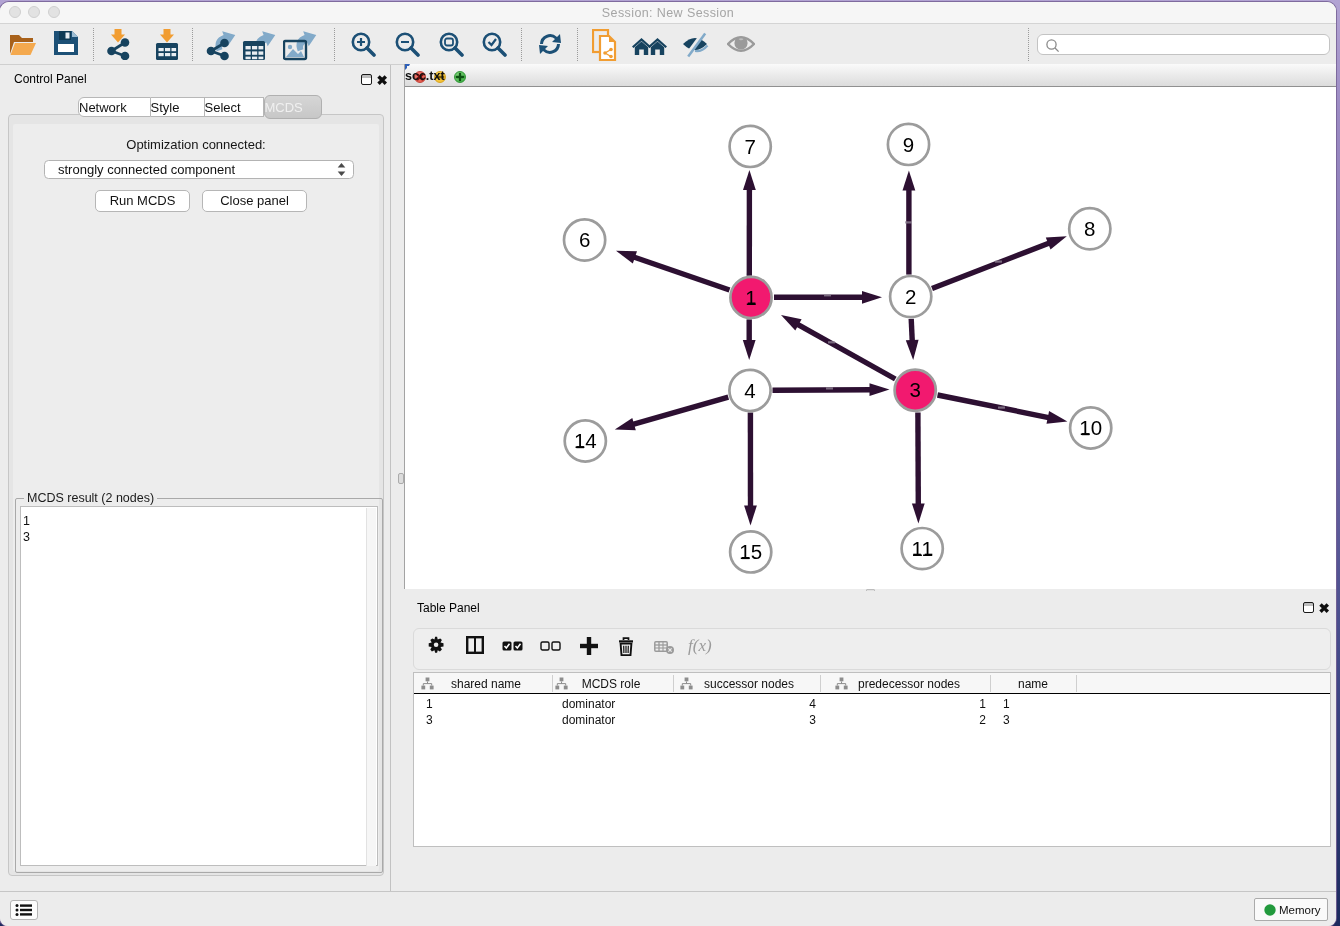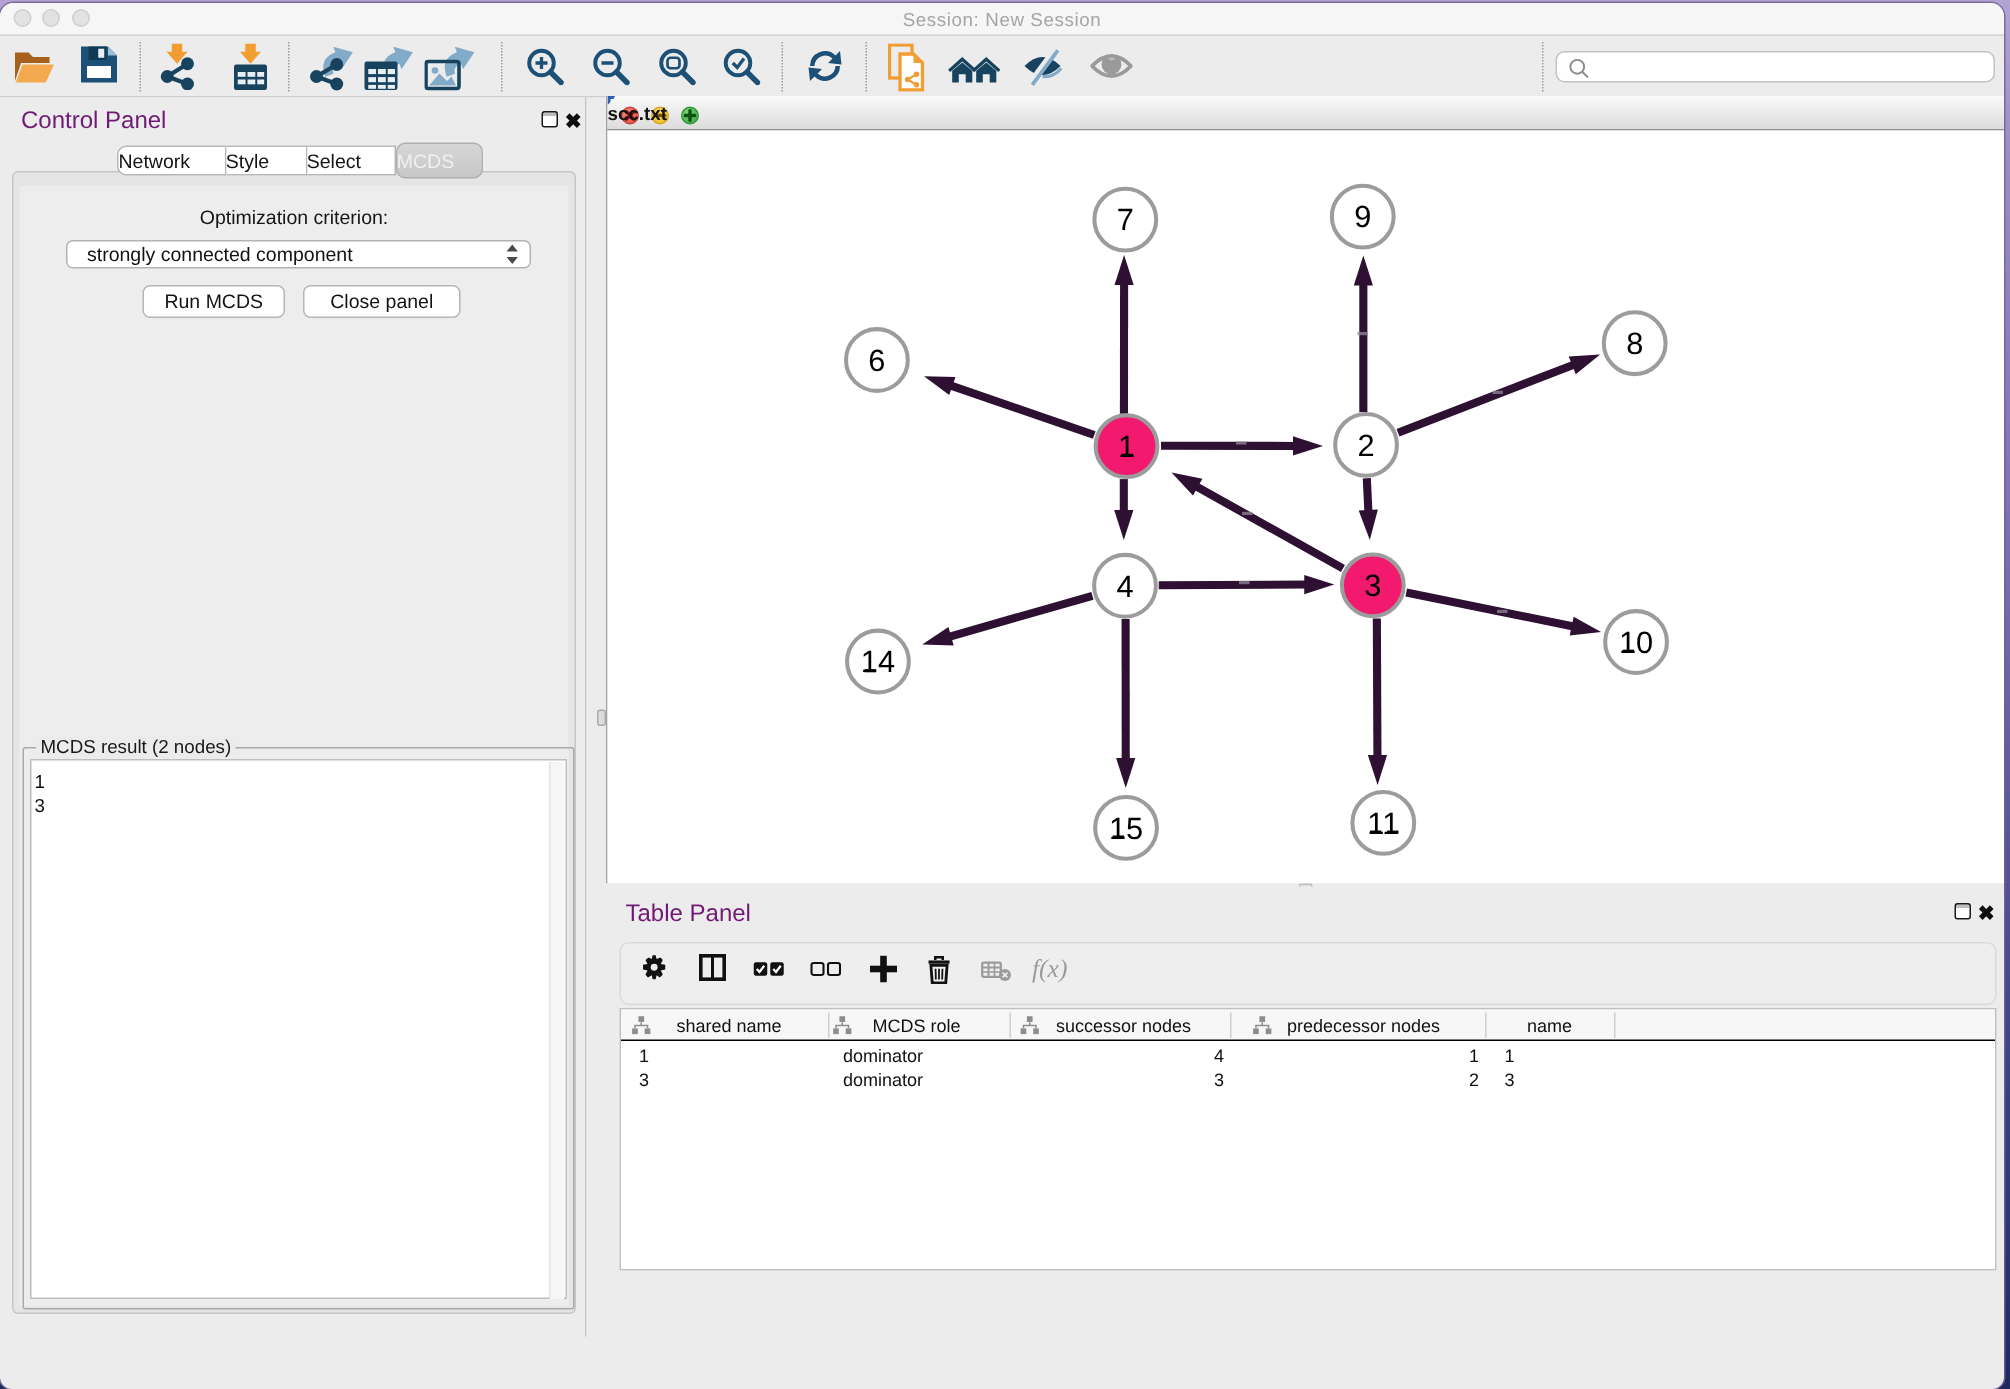--- a/index.html
+++ b/index.html
@@ -11,21 +11,21 @@
 .titlebar{position:absolute;left:0;top:0;width:100%;height:21px;background:#f6f6f6;}
 .tl{position:absolute;top:3.5px;width:12px;height:12px;border-radius:50%;background:#e2e2e2;border:1px solid #cfcfcf;box-sizing:border-box}
 .wtitle{position:absolute;top:4px;left:0;width:100%;text-align:center;font-size:12.5px;color:#a5a5a5;letter-spacing:.4px}
 .toolbar{position:absolute;left:0;top:21px;width:100%;height:42px;background:#ececec;border-top:1px solid #d4d4d4;border-bottom:1px solid #cfcfcf;box-sizing:border-box}
 .tbi{position:absolute;top:7px}
 .tsep{position:absolute;top:4px;height:33px;width:0;border-left:1px dotted #9b9b9b}
 .search{position:absolute;left:1037px;top:10px;width:293px;height:21px;background:#fff;border:1px solid #c3c3c3;border-radius:6px;box-sizing:border-box}
 .main{position:absolute;left:0;top:63px;width:100%;height:826px}
 
 .cp{position:absolute;left:0;top:0;width:391px;height:826px;background:#ececec;border-right:1px solid #c2c2c2;box-sizing:border-box}
-.phead{position:absolute;font-size:16px;color:#701a75}
+.phead{position:absolute;font-size:12px;color:#000000}
 .floatic{position:absolute;width:10.5px;height:10.5px;border:1.8px solid #1a1a1a;border-radius:2px;box-sizing:border-box;background:linear-gradient(#bdbdbd 0 28%,#fff 28%)}
 .closeic{position:absolute;font-size:13.5px;font-weight:bold;color:#0d0d0d;line-height:11px}
 .tabstrip{position:absolute;top:32px;left:78px;height:20px;display:flex;z-index:3}
 .tab{height:20px;line-height:20px;font-size:13px;color:#131313;background:#fff;border:1px solid #b7b7b7;border-left:none;box-sizing:border-box}
 .tab.first{border-left:1px solid #b7b7b7;border-radius:6px 0 0 6px}
 .tab.sel{background:linear-gradient(#d6d6d6,#c7c7c7);color:#f0f0f0;border-radius:0 6px 6px 0;margin-top:-2px;height:24px;line-height:24px;border:1px solid #b0b0b0;border-radius:6px;}
 .tabpane{position:absolute;left:8px;top:49px;width:376px;height:762px;background:#e5e5e5;border:1px solid #c6c6c6;border-radius:4px;box-sizing:border-box}.tabinner{position:absolute;left:4px;top:9px;width:366px;height:747px;background:#ededed;border-radius:2px}
 .optlabel{position:absolute;top:72px;left:0;width:392px;text-align:center;font-size:13px;color:#161616}
 .select{position:absolute;left:44px;top:95px;width:310px;height:19px;background:#fff;border:1px solid #b3b3b3;border-radius:4.5px;box-sizing:border-box;font-size:13px;color:#111;line-height:17px;padding-left:13px}
 .btn{position:absolute;top:125px;height:22px;background:#fff;border:1px solid #b6b6b6;border-radius:5px;box-sizing:border-box;font-size:13px;color:#131313;text-align:center;line-height:20px}
@@ -210,21 +210,21 @@
       <div class="closeic" style="left:376.5px;top:10px">✖</div>
       <div class="tabstrip">
         <div class="tab first" style="width:72.5px">Network</div>
         <div class="tab" style="width:54px">Style</div>
         <div class="tab" style="width:59px">Select</div>
         <div class="tab sel" style="width:58.5px">MCDS</div>
       </div>
       <div class="tabpane">
           <div class="tabinner"></div>
         </div>
-      <div class="optlabel">Optimization criterion:</div>
+      <div class="optlabel">Optimization connected:</div>
       <div class="select">strongly connected component
         <svg width="11" height="15" style="position:absolute;right:6px;top:1px" viewBox="0 0 11 15">
             <polygon points="5.5,1 9.3,5.6 1.7,5.6" fill="#4a4a4a"></polygon>
             <polygon points="5.5,14 9.3,9.4 1.7,9.4" fill="#4a4a4a"></polygon>
           </svg>
       </div>
       <div class="btn" style="left:95px;width:95px">Run MCDS</div>
       <div class="btn" style="left:202px;width:105px">Close panel</div>
       <div class="fieldset">
         <div class="legend">MCDS result (2 nodes)</div>
@@ -434,13 +434,31 @@
             <span style="position:absolute;left:12px">3</span>
             <span style="position:absolute;left:148px">dominator</span>
             <span style="position:absolute;left:336px;width:66px;text-align:right">3</span>
             <span style="position:absolute;left:505px;width:67px;text-align:right">2</span>
             <span style="position:absolute;left:589px">3</span>
           </div>
       </div>
     </div>
   </div>
 
+  <div class="status">
+    <div class="listbtn">
+        <svg width="18" height="14" viewBox="0 0 18 14" style="position:absolute;left:4px;top:2px">
+          <circle cx="2" cy="2.6" r="1.5" fill="#111"></circle>
+          <circle cx="2" cy="7" r="1.5" fill="#111"></circle>
+          <circle cx="2" cy="11.4" r="1.5" fill="#111"></circle>
+          <rect x="5" y="1.4" width="12" height="2.4" fill="#111"></rect>
+          <rect x="5" y="5.8" width="12" height="2.4" fill="#111"></rect>
+          <rect x="5" y="10.2" width="12" height="2.4" fill="#111"></rect>
+        </svg>
+      </div>
+    <div class="membtn">
+        <svg width="12" height="12" viewBox="0 0 12 12" style="position:absolute;left:9px;top:5px">
+          <circle cx="6" cy="6" r="5.7" fill="#229a3d"></circle>
+        </svg>
+        <span style="position:absolute;left:24px;top:4.5px;font-size:11.5px">Memory</span>
+      </div>
+  </div>
 </div>
 
 </body></html>

